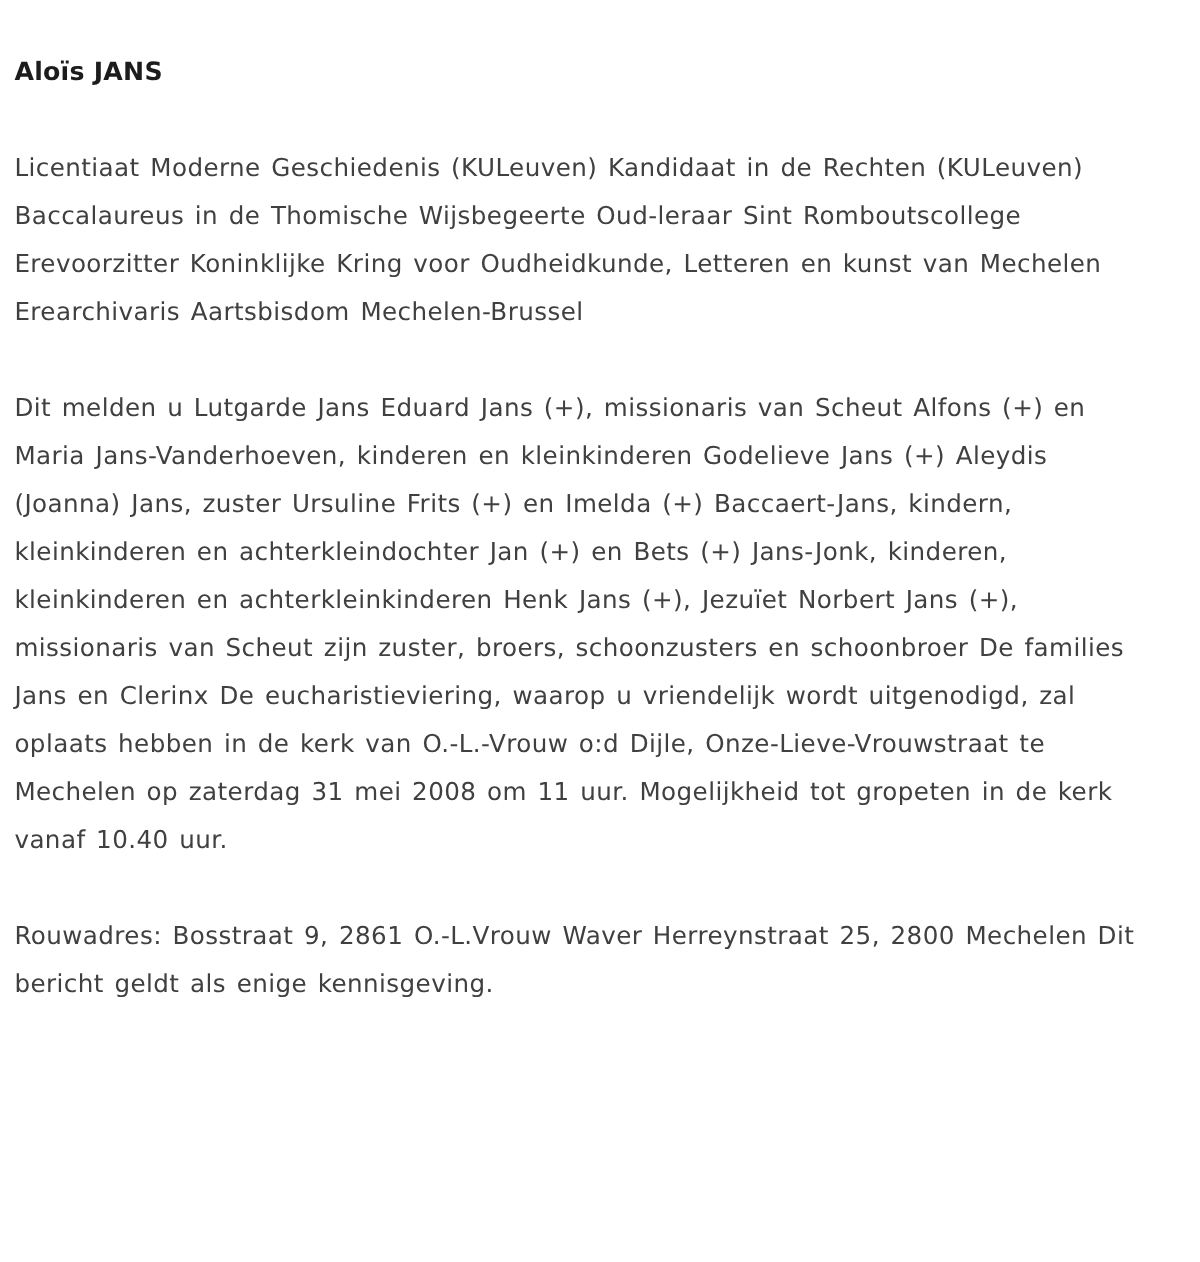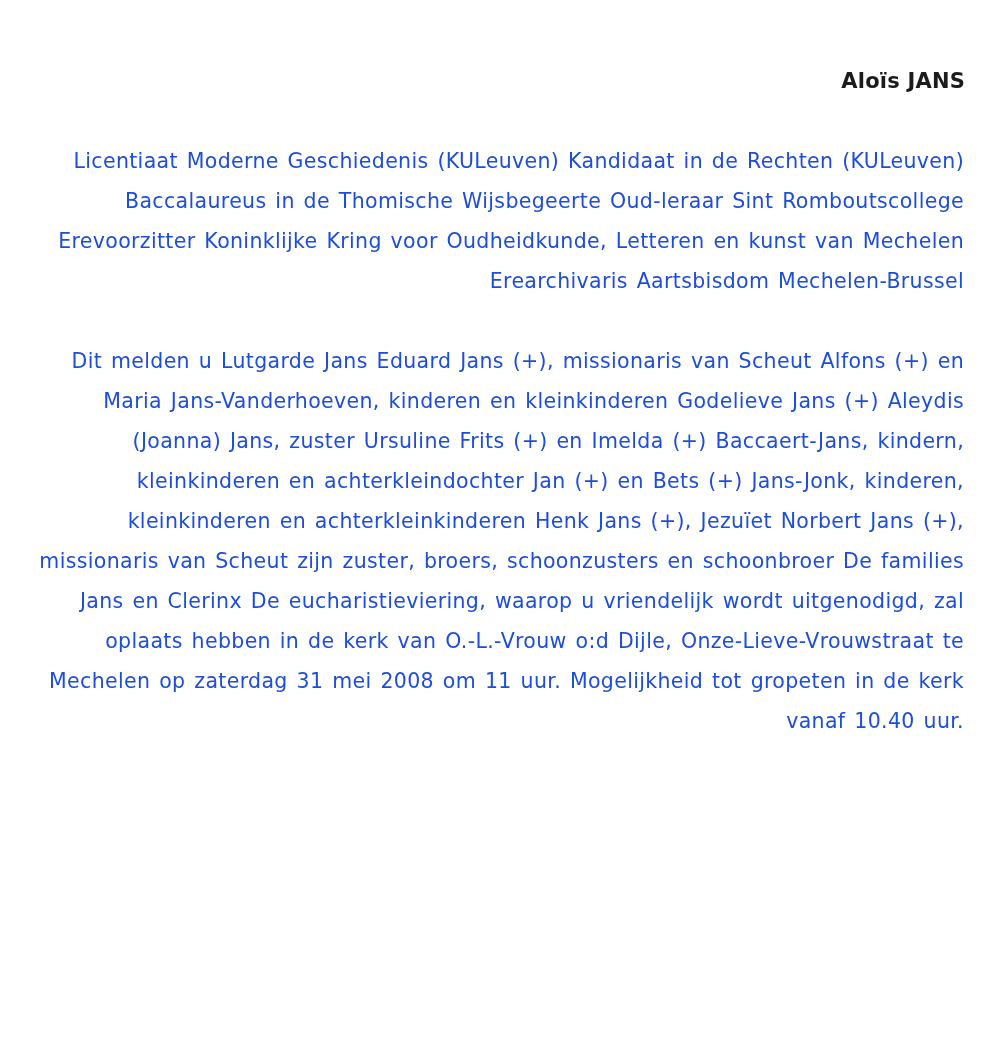--- a/index.html
+++ b/index.html
@@ -10,47 +10,47 @@
   body {
     width: 1000px;
     min-height: 1052px;
     box-sizing: border-box;
     font-family: "DejaVu Sans", "Liberation Sans", sans-serif;
   }
   .page {
     box-sizing: border-box;
     width: 1000px;
     min-height: 1052px;
-    padding: 61px 35px 30px 12px;
+    padding: 40px 35px 30px 12px;
     color: #2f2f2f;
-    text-align: right;
   }
   .doc-title {
     font-size: 21px;
     font-weight: bold;
     color: #1c1c1c;
     letter-spacing: 0.2px;
     margin: 0 0 0 0;
     line-height: 40px;
   }
   .doc-paragraph {
     font-size: 20.5px;
     font-weight: 400;
     line-height: 40px;
     letter-spacing: 0.35px;
     word-spacing: 2px;
-    color: #1d4ed8;
+    color: #404040;
     margin: 40px 0 0 0;
     max-width: 952px;
   }
 </style>
 </head>
 <body>
 
 <div class="page">
   <h1 class="doc-title">Aloïs JANS</h1>
 
   <p class="doc-paragraph">Licentiaat Moderne Geschiedenis (KULeuven) Kandidaat in de Rechten (KULeuven) Baccalaureus in de Thomische Wijsbegeerte Oud-leraar Sint Romboutscollege Erevoorzitter Koninklijke Kring voor Oudheidkunde, Letteren en kunst van Mechelen Erearchivaris Aartsbisdom Mechelen-Brussel</p>
 
 
   <p class="doc-paragraph">Dit melden u Lutgarde Jans Eduard Jans (+), missionaris van Scheut Alfons (+) en Maria Jans-Vanderhoeven, kinderen en kleinkinderen Godelieve Jans (+) Aleydis (Joanna) Jans, zuster Ursuline Frits (+) en Imelda (+) Baccaert-Jans, kindern, kleinkinderen en achterkleindochter Jan (+) en Bets (+) Jans-Jonk, kinderen, kleinkinderen en achterkleinkinderen Henk Jans (+), Jezuïet Norbert Jans (+), missionaris van Scheut zijn zuster, broers, schoonzusters en schoonbroer De families Jans en Clerinx De eucharistieviering, waarop u vriendelijk wordt uitgenodigd, zal oplaats hebben in de kerk van O.-L.-Vrouw o:d Dijle, Onze-Lieve-Vrouwstraat te Mechelen op zaterdag 31 mei 2008 om 11 uur. Mogelijkheid tot gropeten in de kerk vanaf 10.40 uur.</p>
 
+  <p class="doc-paragraph">Rouwadres: Bosstraat 9, 2861 O.-L.Vrouw Waver Herreynstraat 25, 2800 Mechelen Dit bericht geldt als enige kennisgeving.</p>
 </div>
 
 </body></html>

